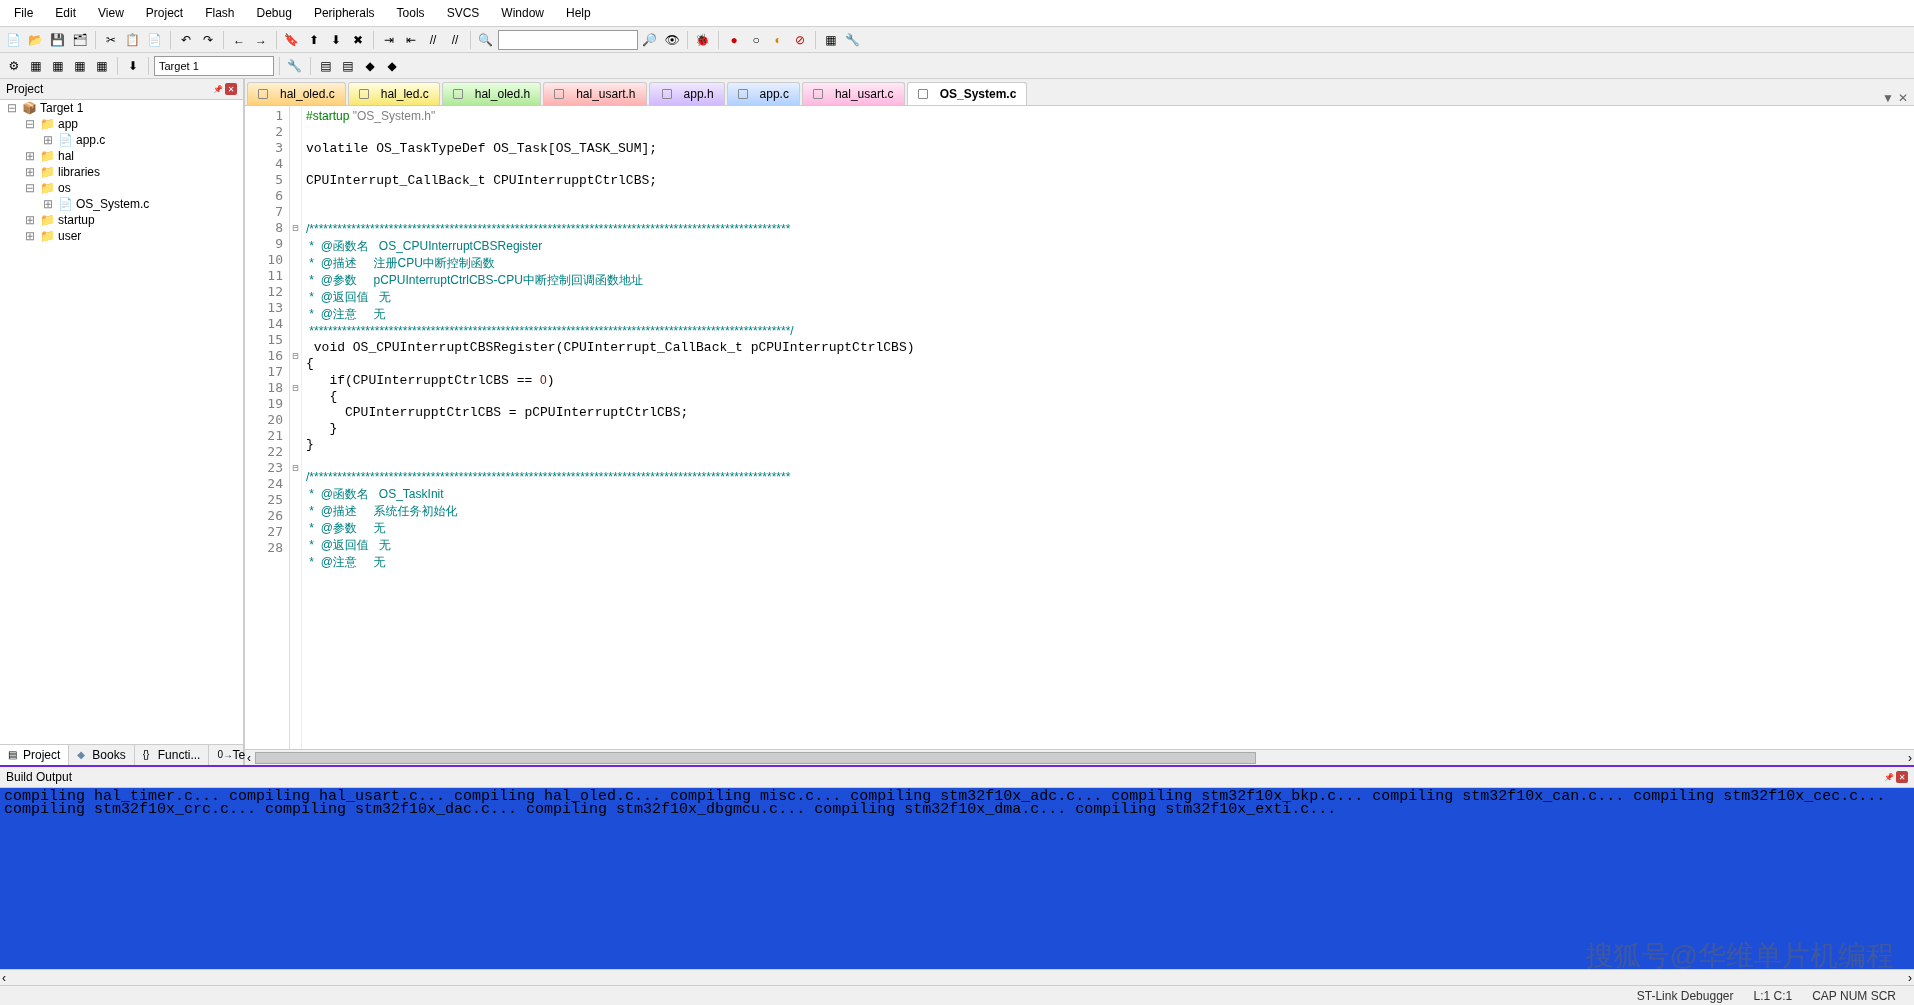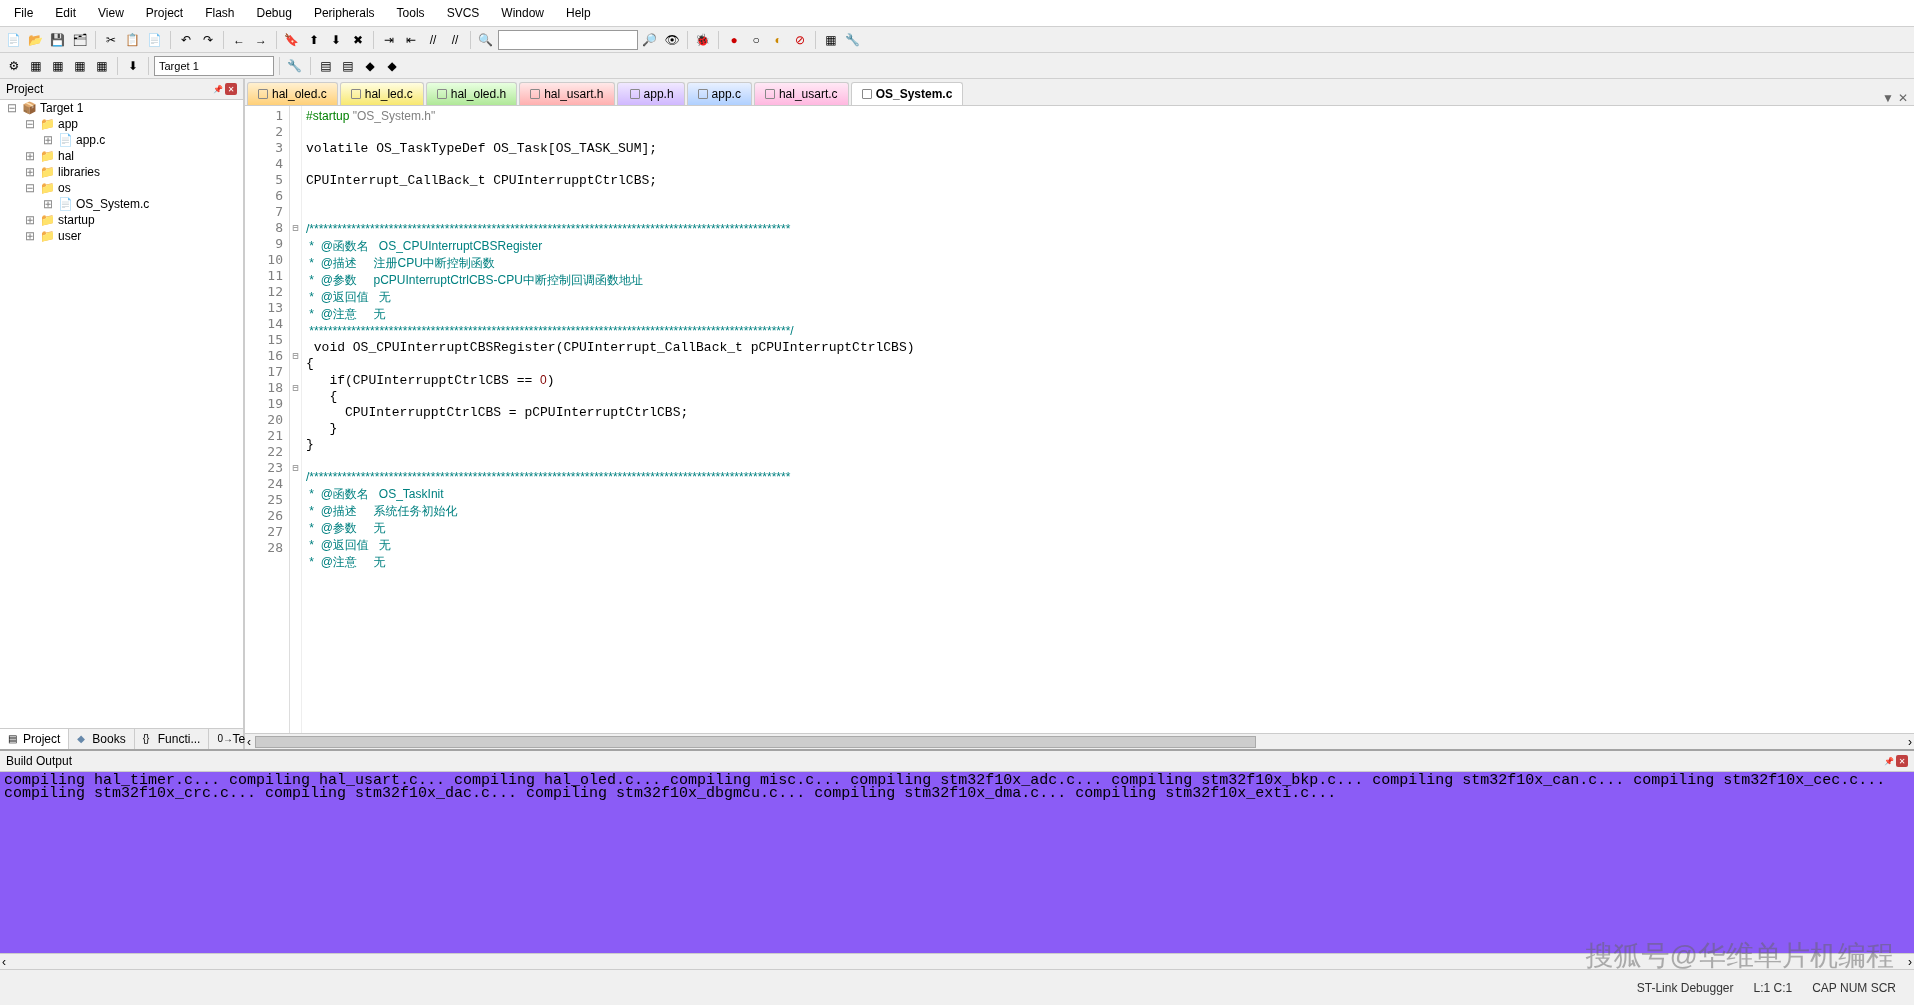--- a/index.html
+++ b/index.html
@@ -21,21 +21,21 @@
 .tree-node.l3 { padding-left: 40px; }
 .tree-icon { display: inline-block; width: 16px; text-align: center; color: #888; margin-right: 2px; }
 .folder { color: #e0b050; }
 .cfile { color: #888; }
 .proj-tabs { display: flex; border-top: 1px solid #ccc; background: #f0f0f0; }
 .proj-tab { padding: 3px 8px; font-size: 11px; border-right: 1px solid #ccc; cursor: pointer; display: flex; gap: 3px; align-items: center; }
 .proj-tab.active { background: #fff; }
 .proj-tab .ico { width: 12px; height: 12px; font-size: 10px; }
 .editor-area { flex: 1; display: flex; flex-direction: column; background: #fff; }
 .editor-tabs { display: flex; background: #f0f0f0; border-bottom: 1px solid #ccc; padding-top: 3px; padding-left: 2px; align-items: flex-end; }
-.editor-tab { padding: 4px 10px; font-size: 11px; border: 1px solid #ccc; border-bottom: none; margin-right: 2px; cursor: pointer; display: flex; align-items: center; gap: 4px; border-radius: 3px 3px 0 0; }
+.editor-tab { padding: 4px 10px; font-size: 11px; border: 1px solid #ccc; border-bottom: none; margin-right: 2px; cursor: pointer; display: flex; align-items: center; gap: 12px; border-radius: 3px 3px 0 0; }
 .editor-tab .dot { width: 10px; height: 10px; border: 1px solid #888; border-radius: 1px; }
 .editor-tab.c-orange { background: linear-gradient(#fff0d0, #ffd078); }
 .editor-tab.c-yellow { background: linear-gradient(#fffde0, #f8e870); }
 .editor-tab.c-green { background: linear-gradient(#e8ffe0, #b0e898); }
 .editor-tab.c-red { background: linear-gradient(#ffe8e8, #ffb0b0); }
 .editor-tab.c-purple { background: linear-gradient(#f0e8ff, #d0b8ff); padding-left: 12px; }
 .editor-tab.c-blue { background: linear-gradient(#e8f0ff, #b0d0ff); }
 .editor-tab.c-pink { background: linear-gradient(#ffe8f5, #ffb8e0); }
 .editor-tab.c-grey { background: #f0f0f0; }
 .editor-tab.active.c-grey { background: #fff; font-weight: bold; }
@@ -43,23 +43,23 @@
 .code-wrap { flex: 1; display: flex; overflow: hidden; }
 .gutter { width: 45px; background: #fff; border-right: 1px solid #ddd; text-align: right; padding: 2px 6px 0 0; color: #808080; font-family: Consolas, monospace; font-size: 13px; line-height: 16px; }
 .fold { width: 12px; background: #fff; border-right: 1px solid #eee; padding-top: 2px; font-family: monospace; font-size: 10px; line-height: 16px; color: #888; text-align: center; }
 .code { flex: 1; padding: 2px 4px; font-family: Consolas, "Courier New", monospace; font-size: 13px; line-height: 16px; white-space: pre; overflow: auto; }
 .k-pp { color: #008000; }
 .k-str { color: #808080; }
 .k-cmt { color: #008080; }
 .k-num { color: #800000; }
 .hscroll { height: 16px; background: #f0f0f0; border-top: 1px solid #ccc; display: flex; align-items: center; }
 .hscroll .thumb { width: 60%; height: 12px; background: #cdcdcd; margin-left: 2px; border: 1px solid #aaa; }
-.build-panel { height: 220px; background: #8b5cf6; border-top: 2px solid #a3a3a3; display: flex; flex-direction: column; }
+.build-panel { height: 220px; background: #1d4ed8; border-top: 2px solid #6d28d9; display: flex; flex-direction: column; }
 .build-out { flex: 1; overflow: auto; font-family: "Courier New", monospace; font-size: 15px; padding: 2px 4px; color: #000; line-height: 13px; }
-.statusbar { background: #f0f0f0; border-top: 1px solid #ccc; height: 36px; display: flex; align-items: center; padding: 0 8px; font-size: 11px; color: #333; }
+.statusbar { background: #f0f0f0; border-top: 1px solid #ccc; height: 20px; display: flex; align-items: center; padding: 0 8px; font-size: 11px; color: #333; }
 .statusbar .seg { padding: 0 10px; }
 .statusbar .fill { flex: 1; }
 .watermark { position: absolute; right: 20px; bottom: 30px; font-size: 28px; color: rgba(100,100,100,0.5); font-weight: 300; pointer-events: none; font-family: "Microsoft YaHei", sans-serif; }
 .panel-ctrls { display: flex; gap: 1px; }
 .panel-ctrls span { width: 12px; height: 12px; display: inline-flex; align-items: center; justify-content: center; font-size: 8px; cursor: pointer; }
 .close-btn { background: #c04040; color: #fff; border-radius: 2px; }
 </style>
 </head>
 <body>
 

